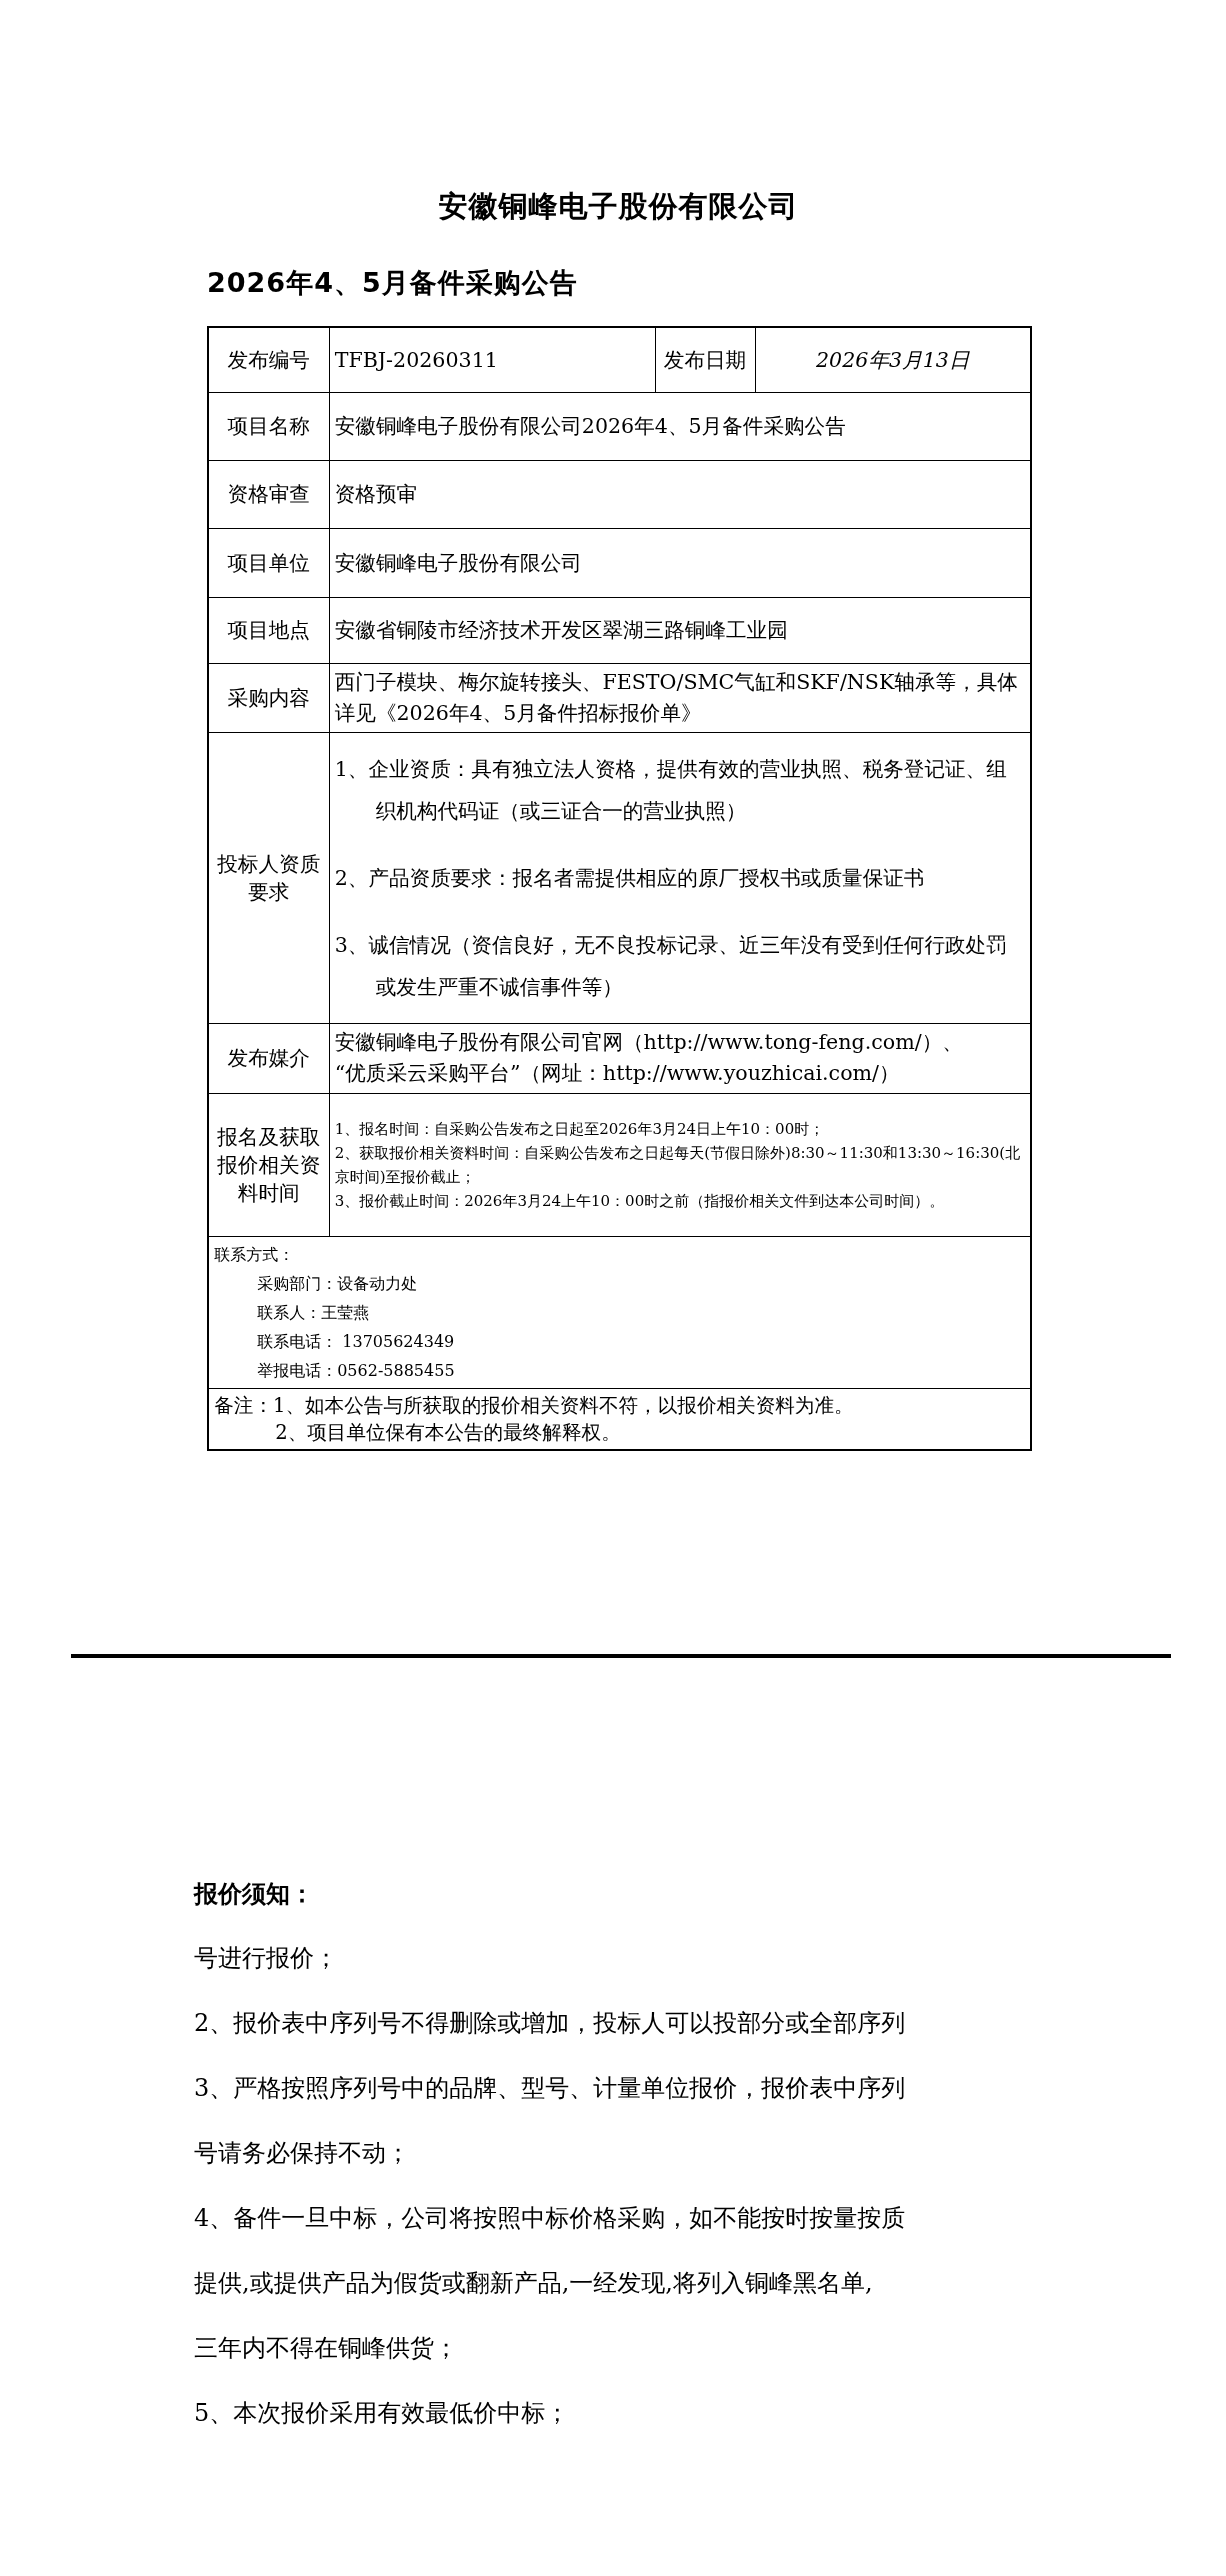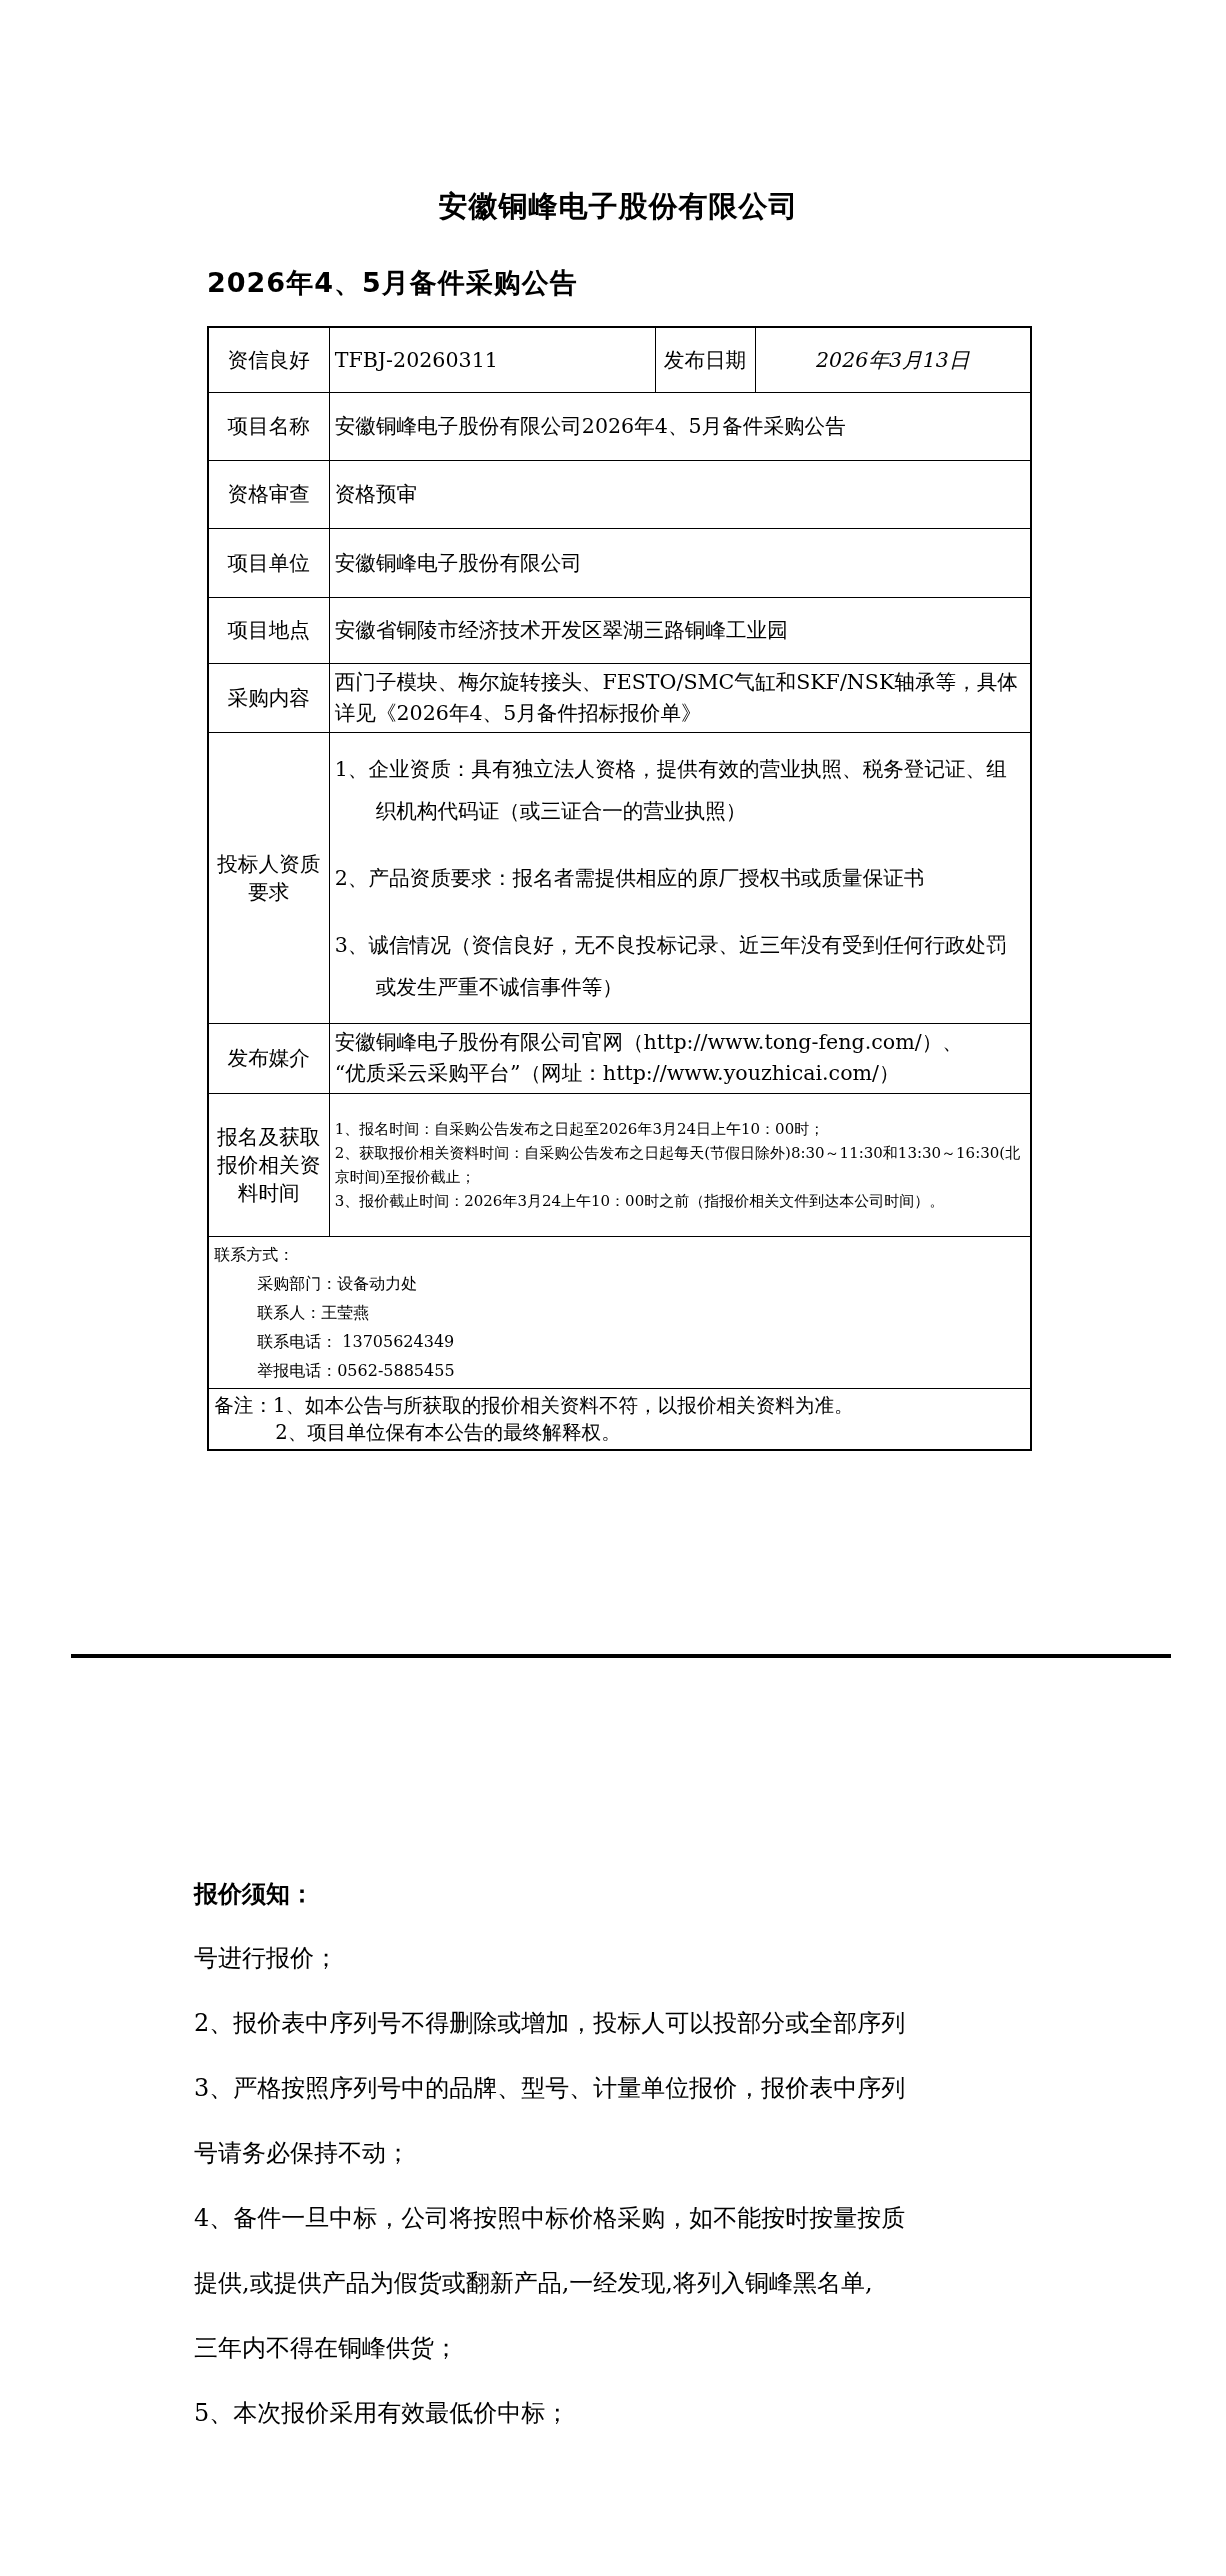--- a/index.html
+++ b/index.html
@@ -85,21 +85,21 @@
 
   <table class="announcement">
     <colgroup>
       <col style="width:121px">
         <col style="width:326px">
         <col style="width:100px">
         <col style="width:276px">
     </colgroup>
     <tbody>
         <tr style="height:65px">
-      <td class="lbl">资信良好</td>
+      <td class="lbl">发布编号</td>
       <td class="val">TFBJ-20260311</td>
       <td class="lbl">发布日期</td>
       <td class="center">2026年3月13日</td>
     </tr>
     <tr style="height:68px">
       <td class="lbl">项目名称</td>
       <td class="val" colspan="3">安徽铜峰电子股份有限公司2026年4、5月备件采购公告</td>
     </tr>
     <tr style="height:68px">
       <td class="lbl">资格审查</td>

